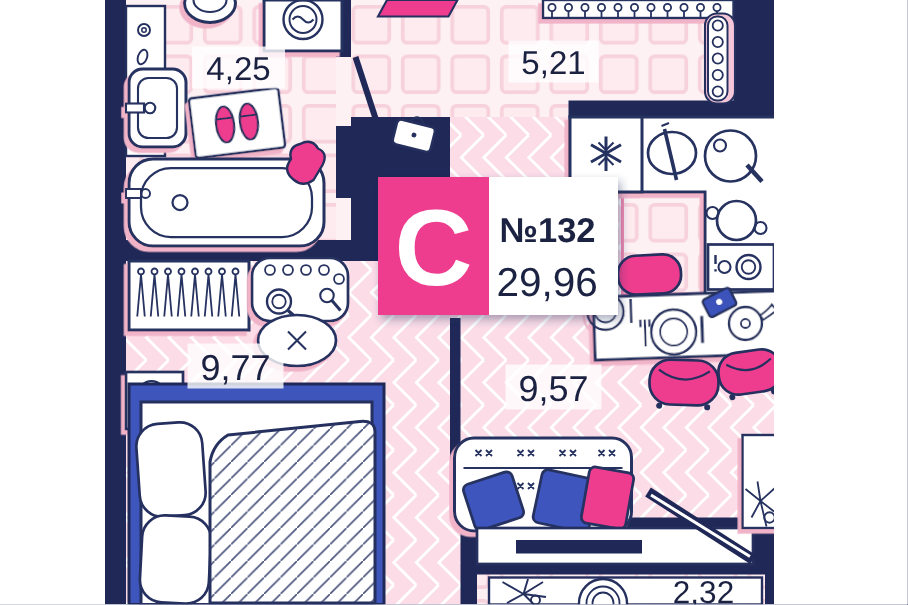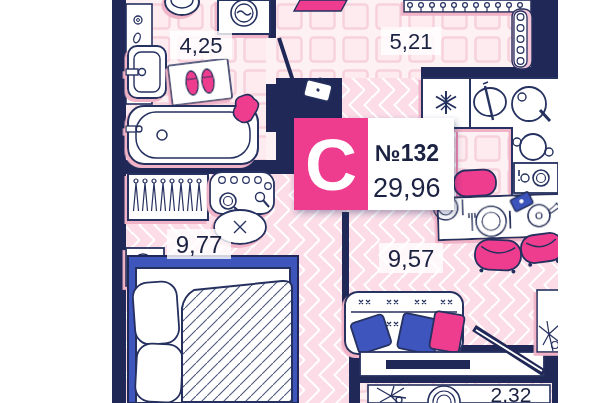--- a/index.html
+++ b/index.html
@@ -1,17 +1,17 @@
 <!DOCTYPE html>
 <html><head>
 <meta charset="utf-8">
 <style>
   html,body{margin:0;padding:0;background:#ffffff;}
   #stage{position:relative;width:516px;height:403px;background:#fff;overflow:hidden;
-         font-family:"Liberation Sans",sans-serif;margin-left:42px;}
+         font-family:"Liberation Sans",sans-serif;}
   svg text{font-family:"Liberation Sans","DejaVu Sans",sans-serif;}
   .area-label{fill:#1b2140;font-weight:400;}
   .card-num{fill:#1c2342;font-weight:700;}
   .card-area{fill:#1c2342;font-weight:400;}
   .card-letter{fill:#ffffff;font-weight:700;}
 </style>
 </head>
 <body>
 
 <div id="stage">

